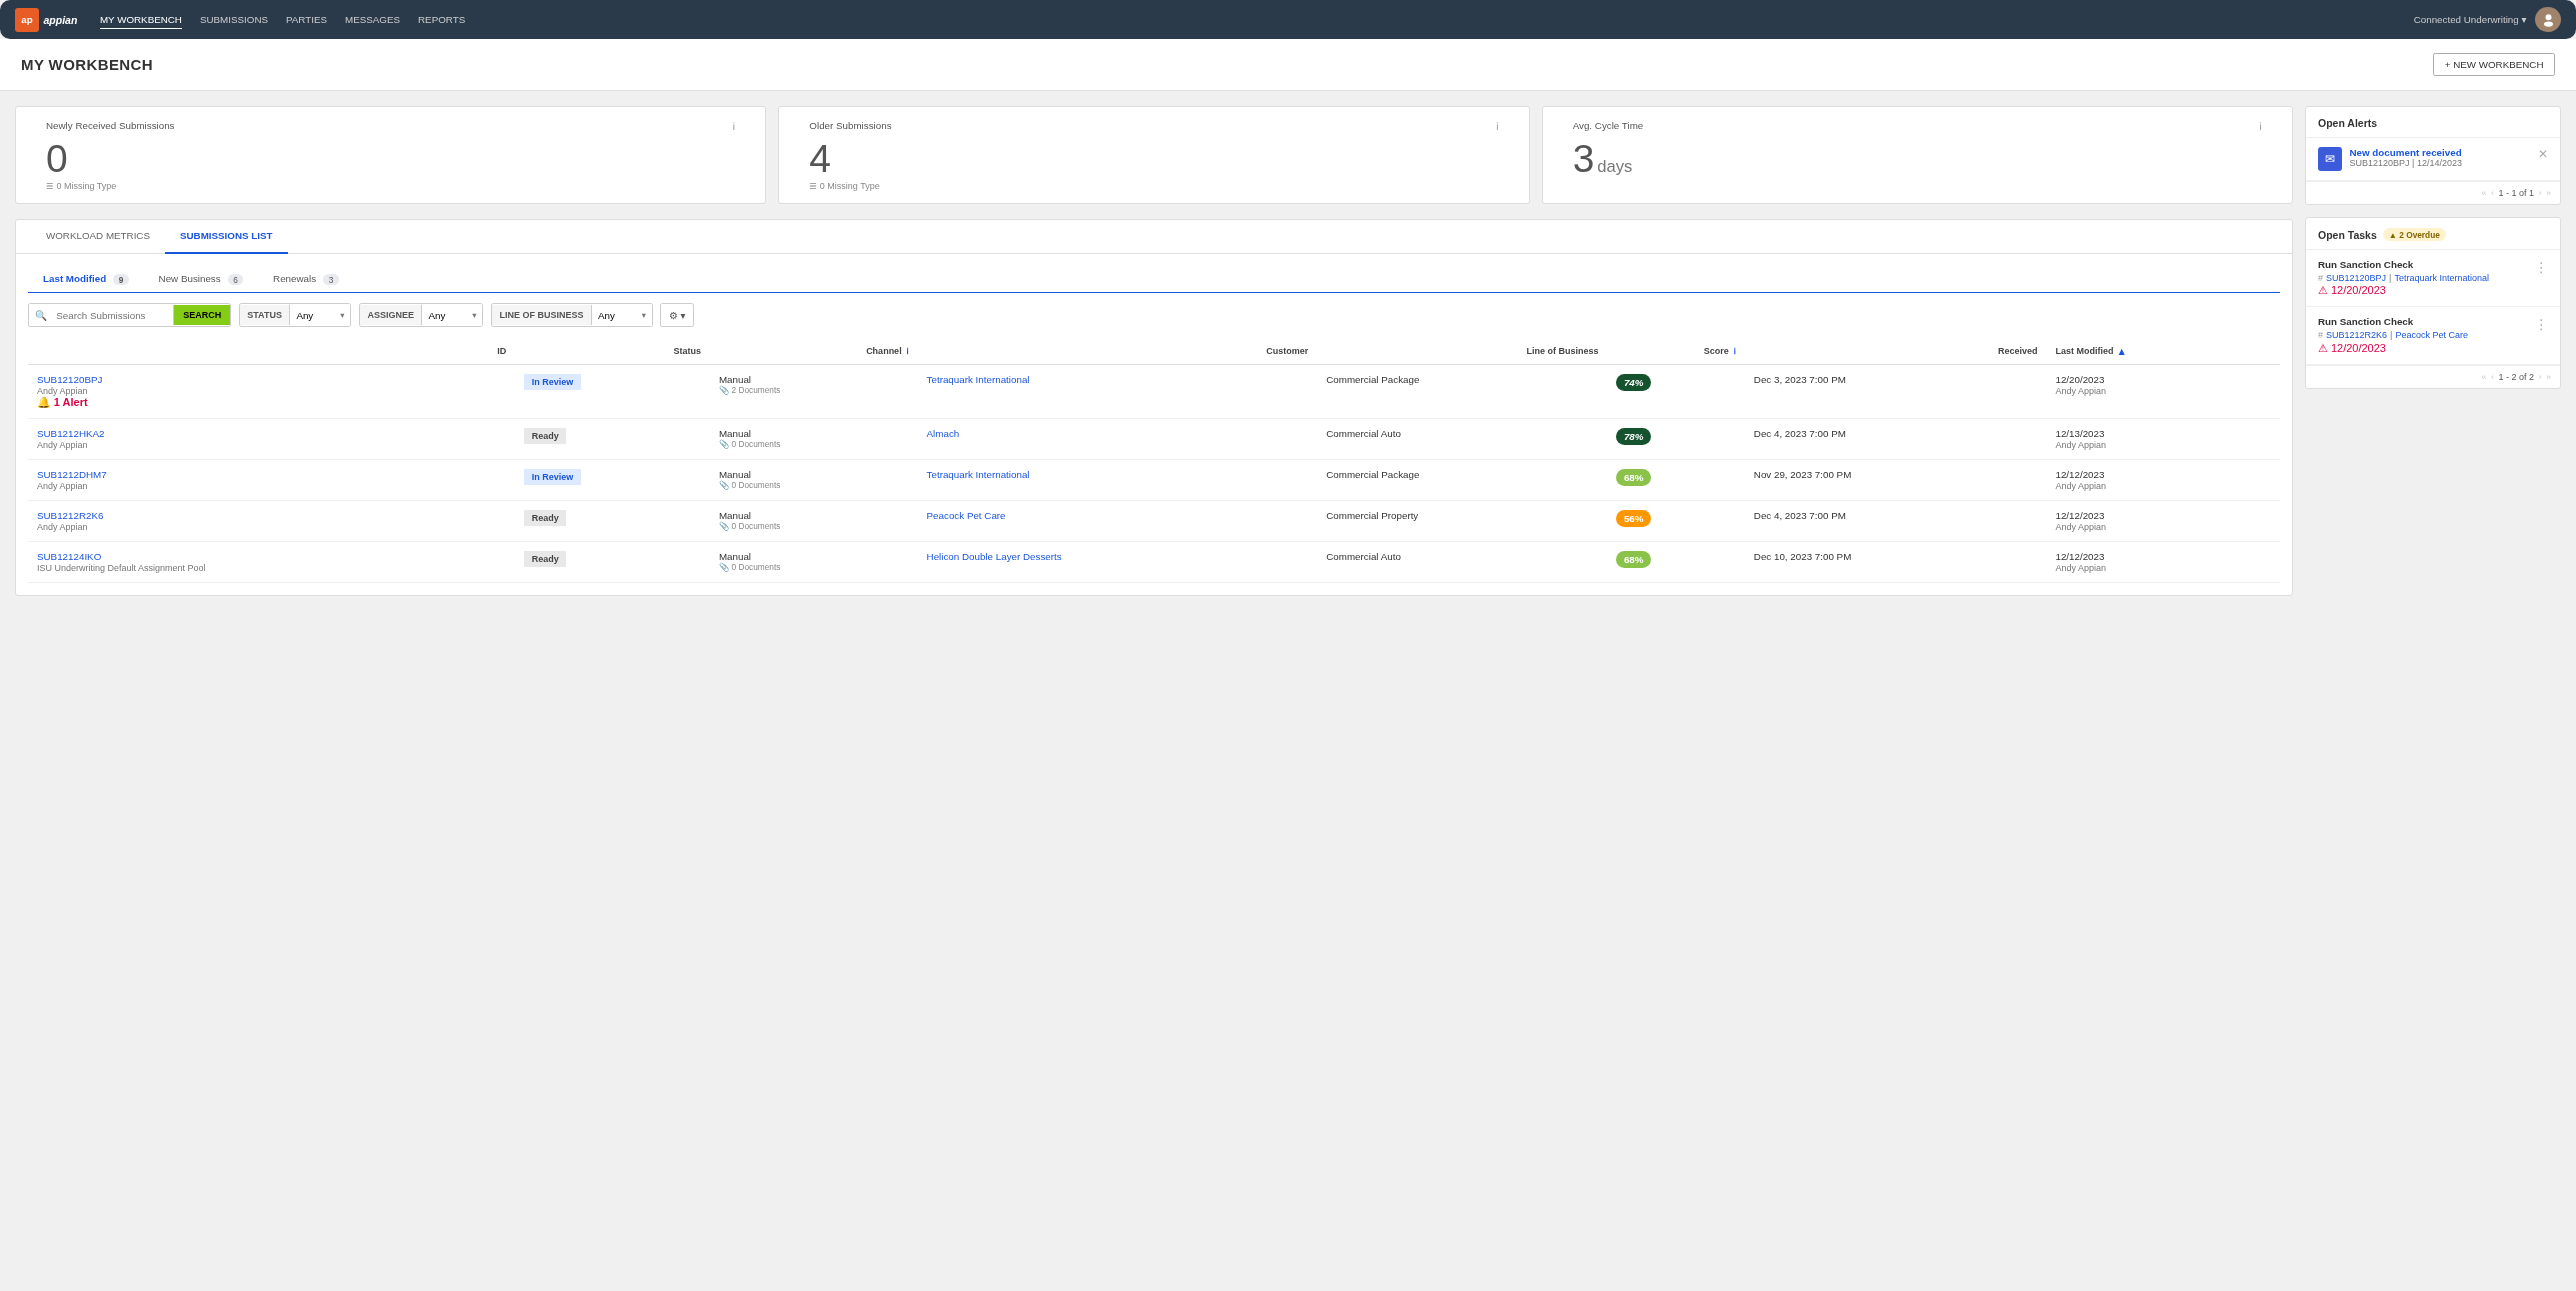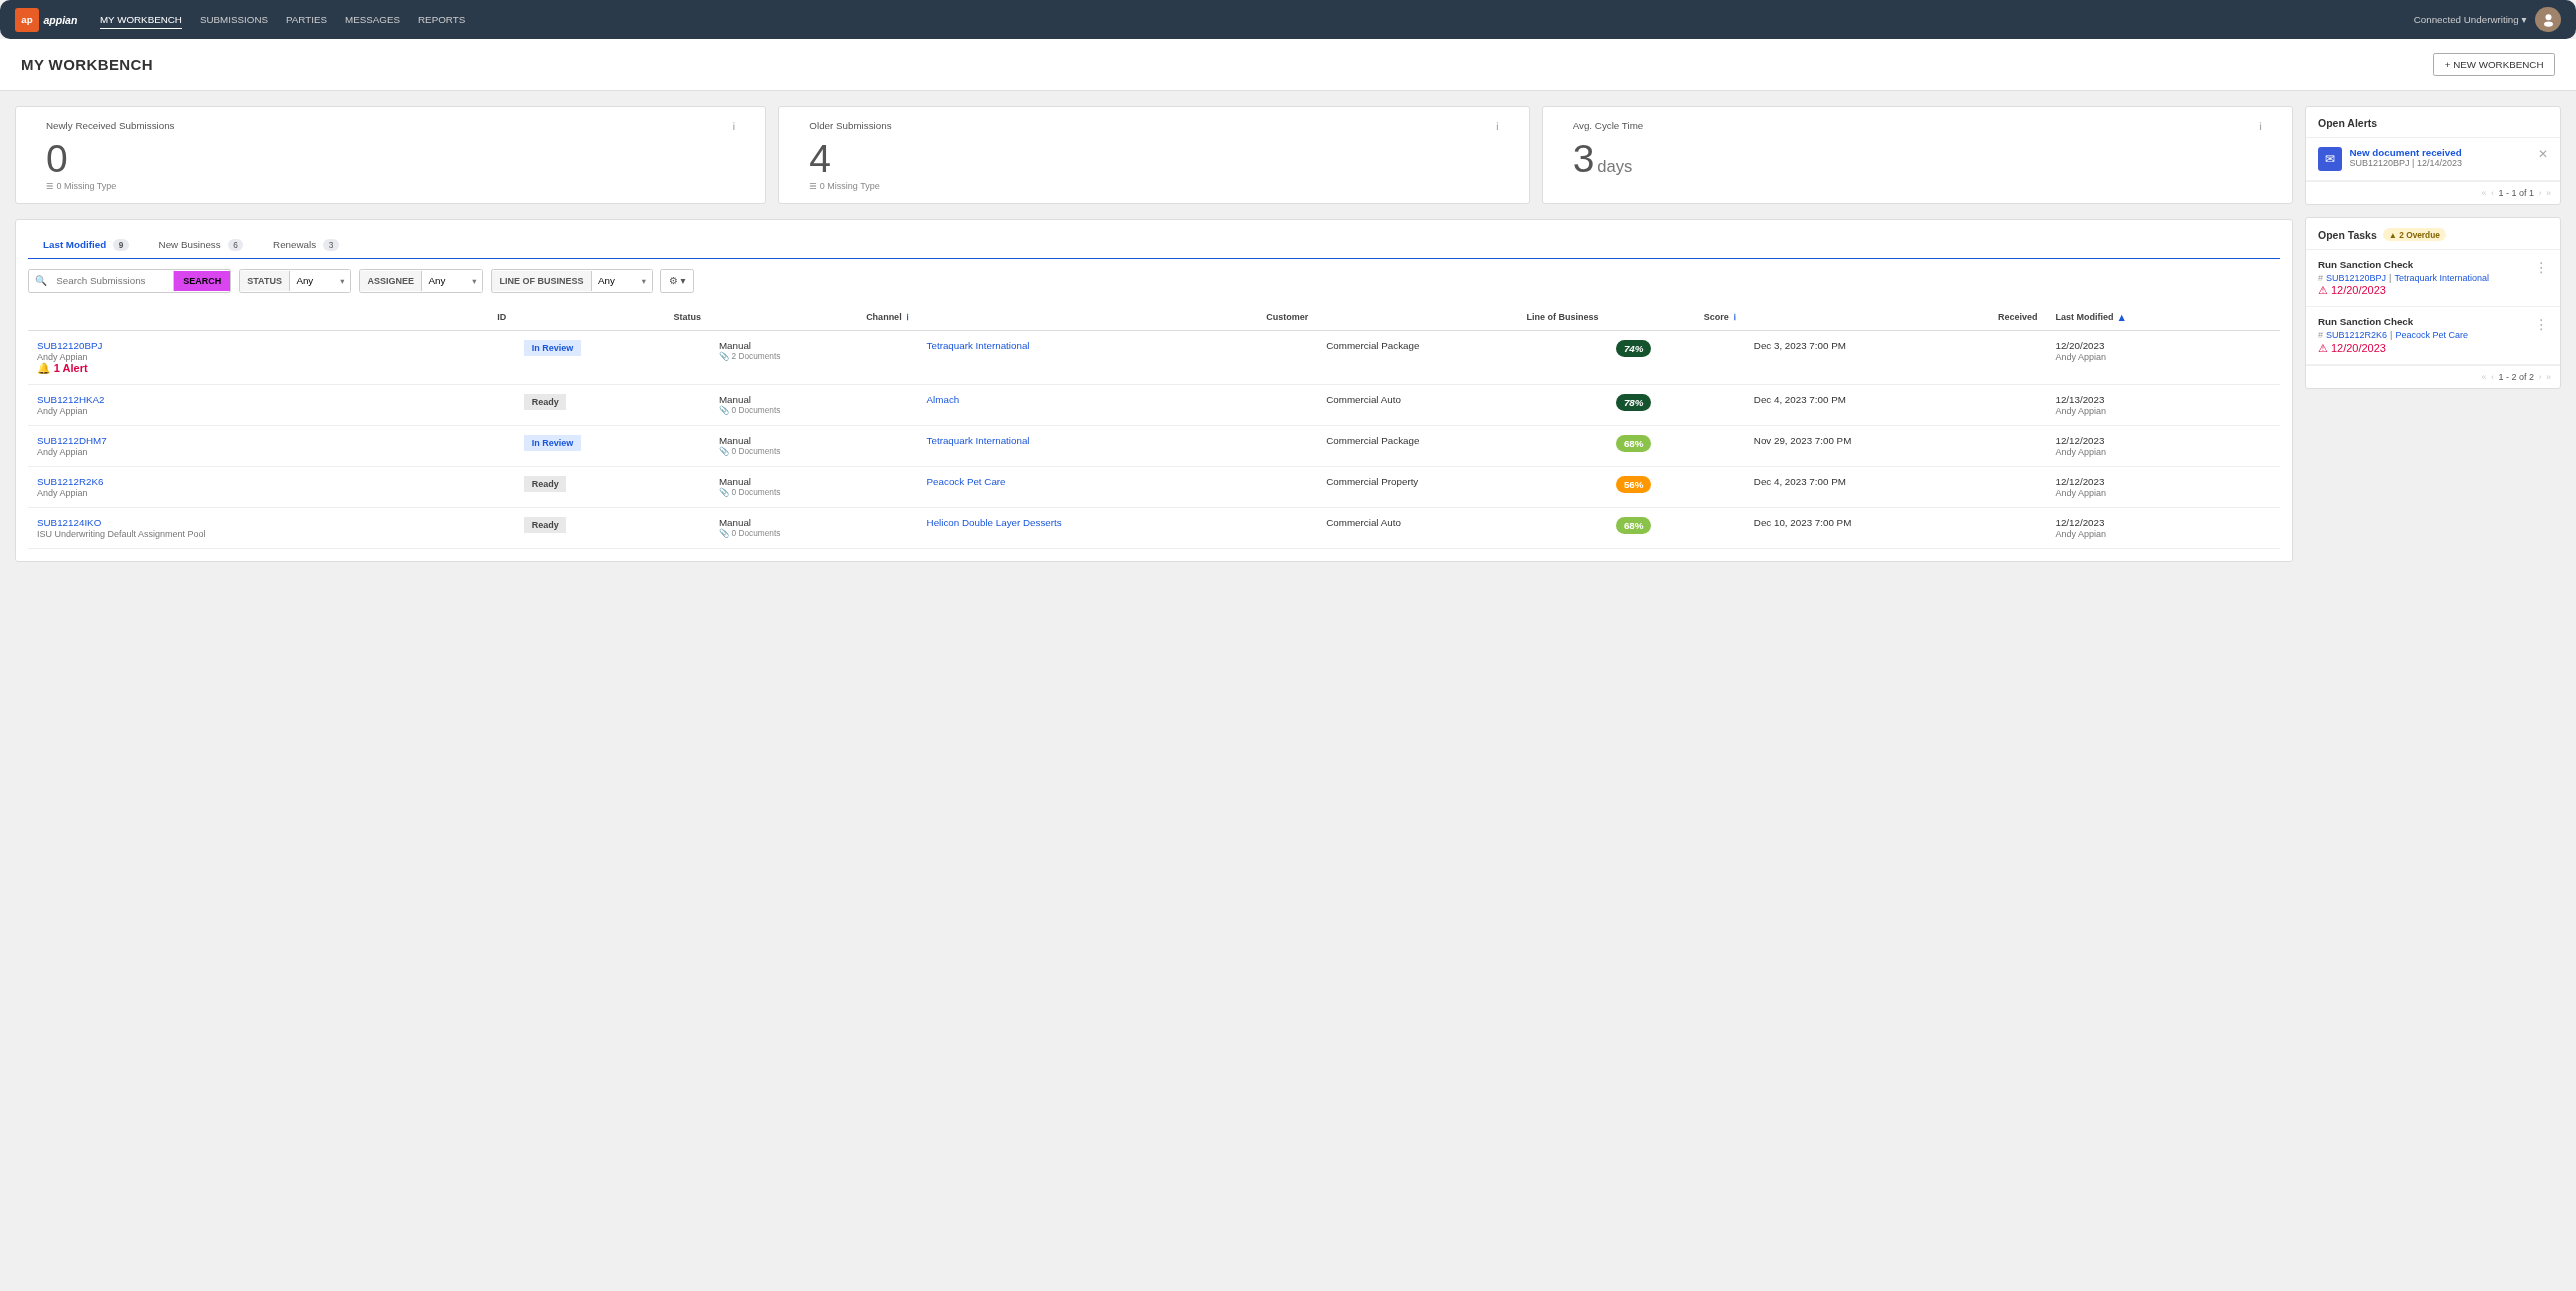--- a/index.html
+++ b/index.html
@@ -181,21 +181,21 @@
       color: #888;
       font-size: 9.8px;
     }
     .search-input {
       border: none; outline: none;
       padding: 5.3px 3px;
       font-size: 9.8px;
       width: 120px;
     }
     .search-btn {
-      background: #d946ef;
+      background: #84cc16;
       border: none; border-left: 0.8px solid #ccc;
       padding: 5.3px 9px;
       font-size: 9px;
       cursor: pointer;
       font-weight: 600;
     }
     .filter-group {
       display: flex; align-items: center;
       border: 0.8px solid #ccc;
       border-radius: 2.3px;
@@ -426,20 +426,24 @@
           <span class="info-icon">ℹ</span>
         </div>
         <div class="stat-number">
           <span>3</span><span class="stat-days" style="font-size:16.6px;margin-left:3px;">days</span>
         </div>
       </div>
 
     </div>
 
     <div class="tabs-container">
+      <div class="tab-bar">
+        <div class="tab">WORKLOAD METRICS</div>
+        <div class="tab active">SUBMISSIONS LIST</div>
+      </div>
 
       <div class="submissions-content">
 
         <div class="sub-tab-bar">
           <div class="sub-tab active">
             Last Modified <span class="sub-tab-count">9</span>
           </div>
           <div class="sub-tab">
             New Business <span class="sub-tab-count">6</span>
           </div>

